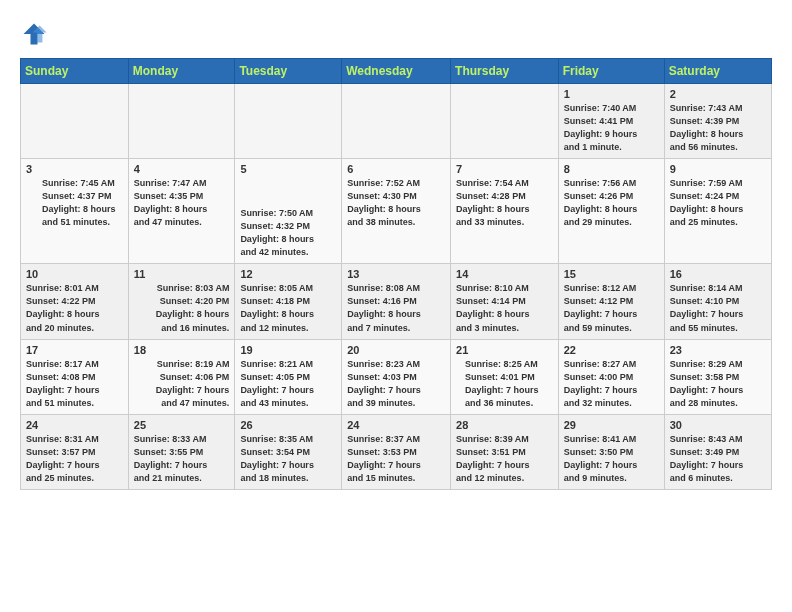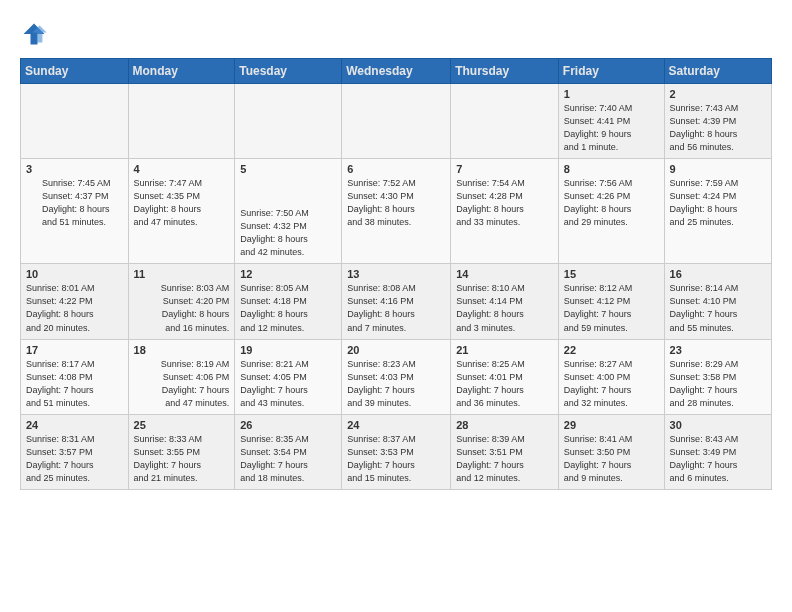--- a/index.html
+++ b/index.html
@@ -51,21 +51,21 @@
       font-size: 14px;
       color: #555;
     }
     .calendar {
       width: 100%;
       border-collapse: collapse;
       border: 1px solid #ccc;
     }
     .calendar th {
       background-color: #2a6db5;
-      color: #e5e5e5;
+      color: #bef264;
       font-size: 12px;
       padding: 5px 4px;
       text-align: left;
       border: 1px solid #1a5a9a;
       font-weight: bold;
     }
     .calendar td {
       vertical-align: top;
       border: 1px solid #ccc;
       padding: 4px 5px;
@@ -85,20 +85,21 @@
       font-size: 11px;
       font-weight: bold;
       color: #333;
       display: block;
       margin-bottom: 2px;
     }
     .day-info {
       font-size: 9px;
       color: #333;
       line-height: 1.45;
+      font-weight: bold;
     }
     tr:nth-child(even) td:not(.empty) {
       background: #f9f9f9;
     }
   </style>
 </head>
 <body>
 
 <div class="page">
   <div class="header">
@@ -278,21 +279,21 @@
           </td>
           <td>
             <span class="day-num">20</span>
             <div class="day-info" style="white-space: pre-line;">Sunrise: 8:23 AM
 Sunset: 4:03 PM
 Daylight: 7 hours
 and 39 minutes.</div>
           </td>
           <td>
             <span class="day-num">21</span>
-            <div class="day-info" style="white-space: pre-line;">Sunrise: 8:25 AM
+            <div class="day-info" style="white-space: pre-line; margin-left: 9px;">Sunrise: 8:25 AM
 Sunset: 4:01 PM
 Daylight: 7 hours
 and 36 minutes.</div>
           </td>
           <td>
             <span class="day-num">22</span>
             <div class="day-info" style="white-space: pre-line;">Sunrise: 8:27 AM
 Sunset: 4:00 PM
 Daylight: 7 hours
 and 32 minutes.</div>

